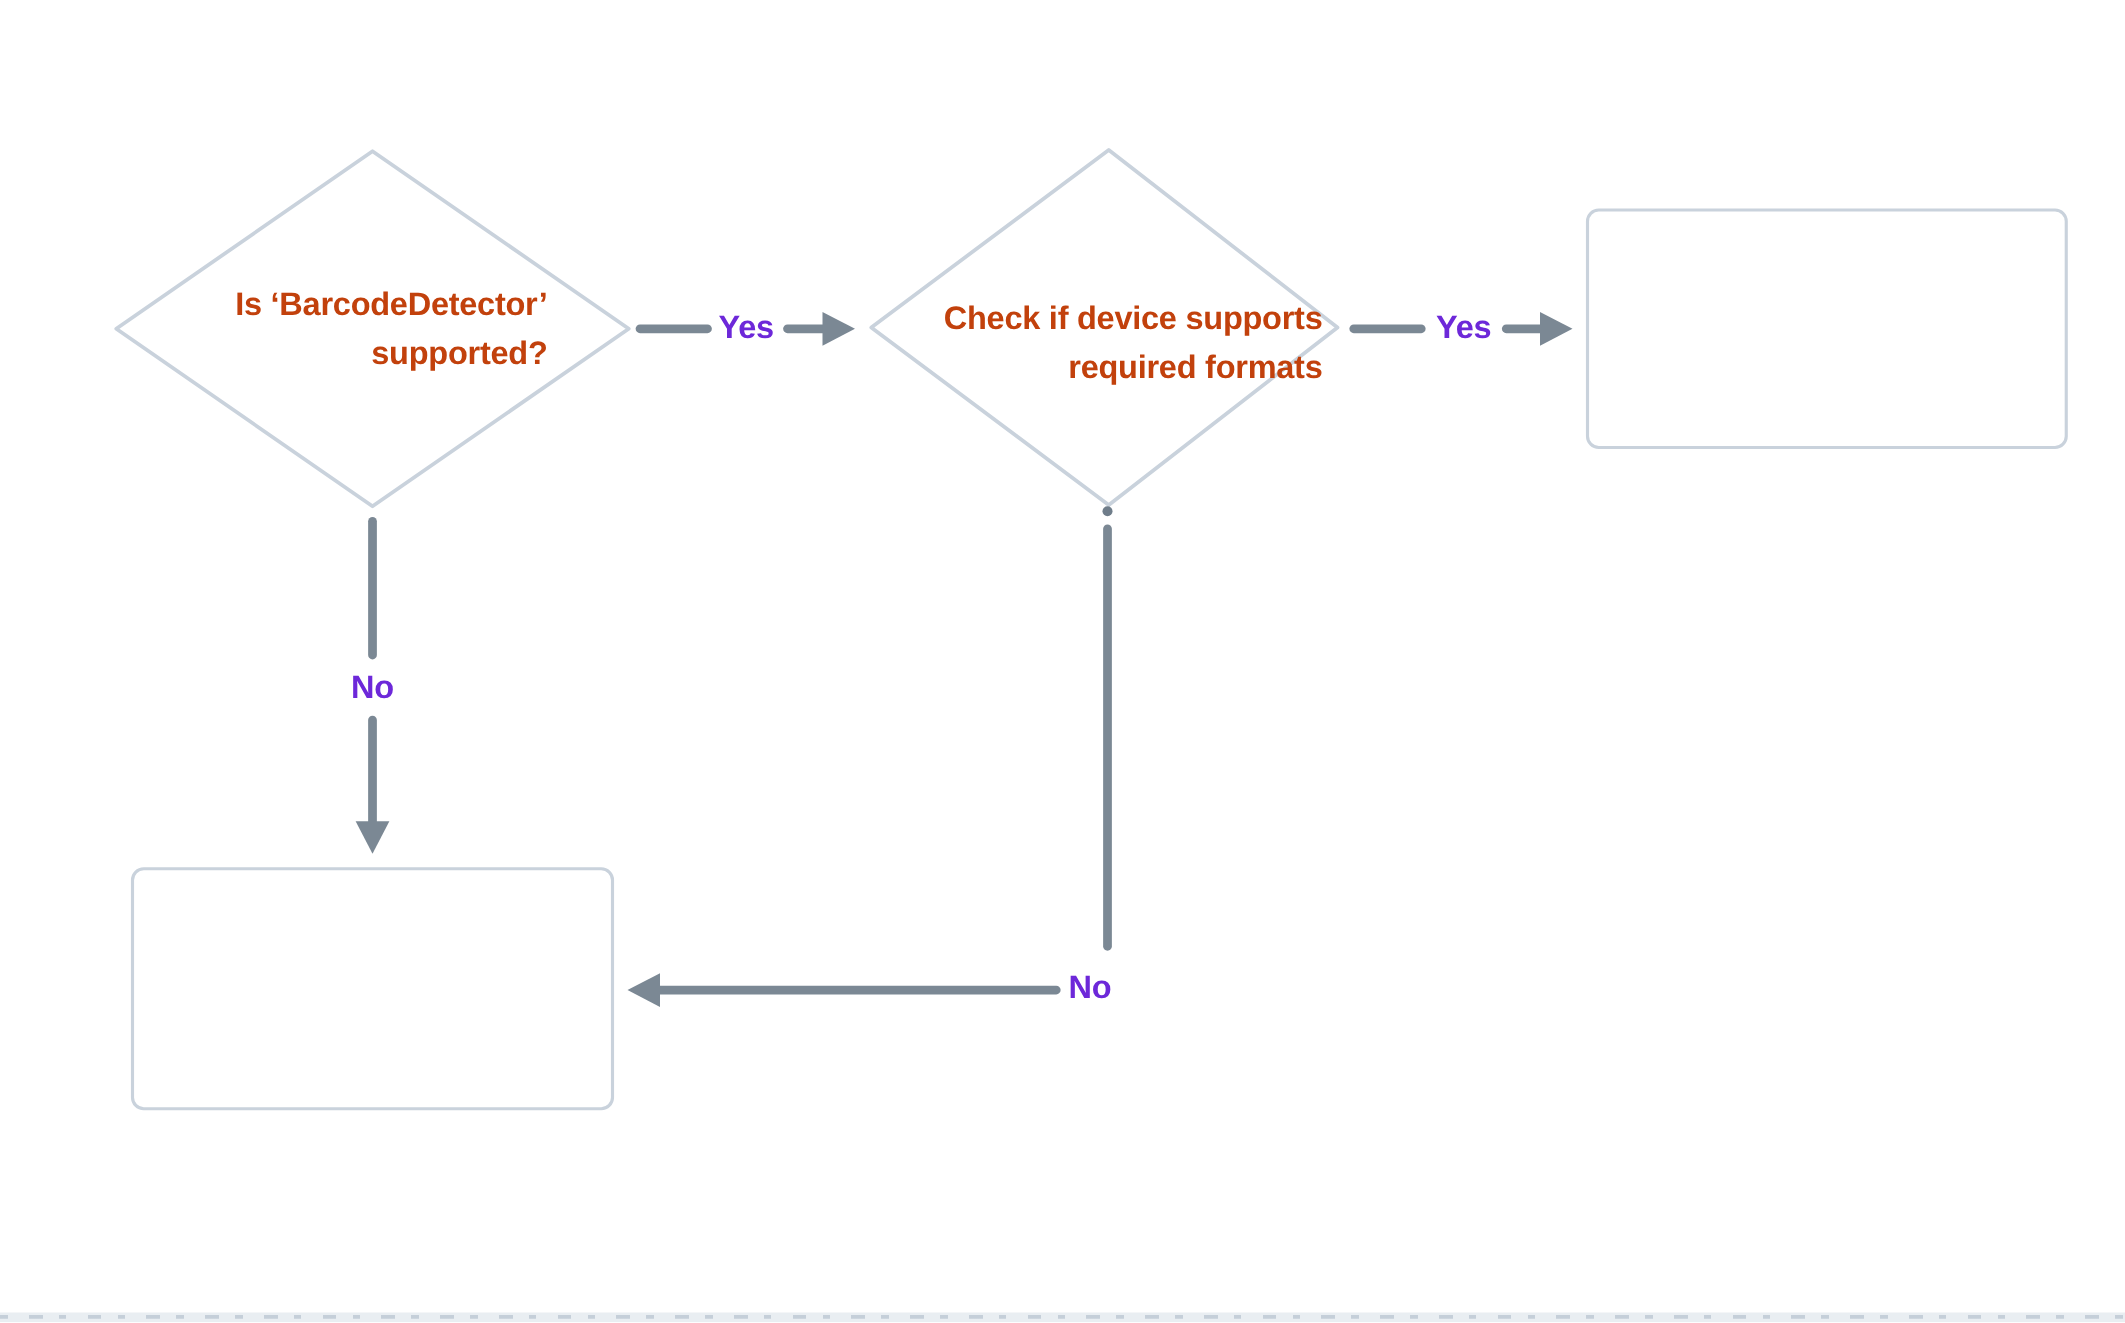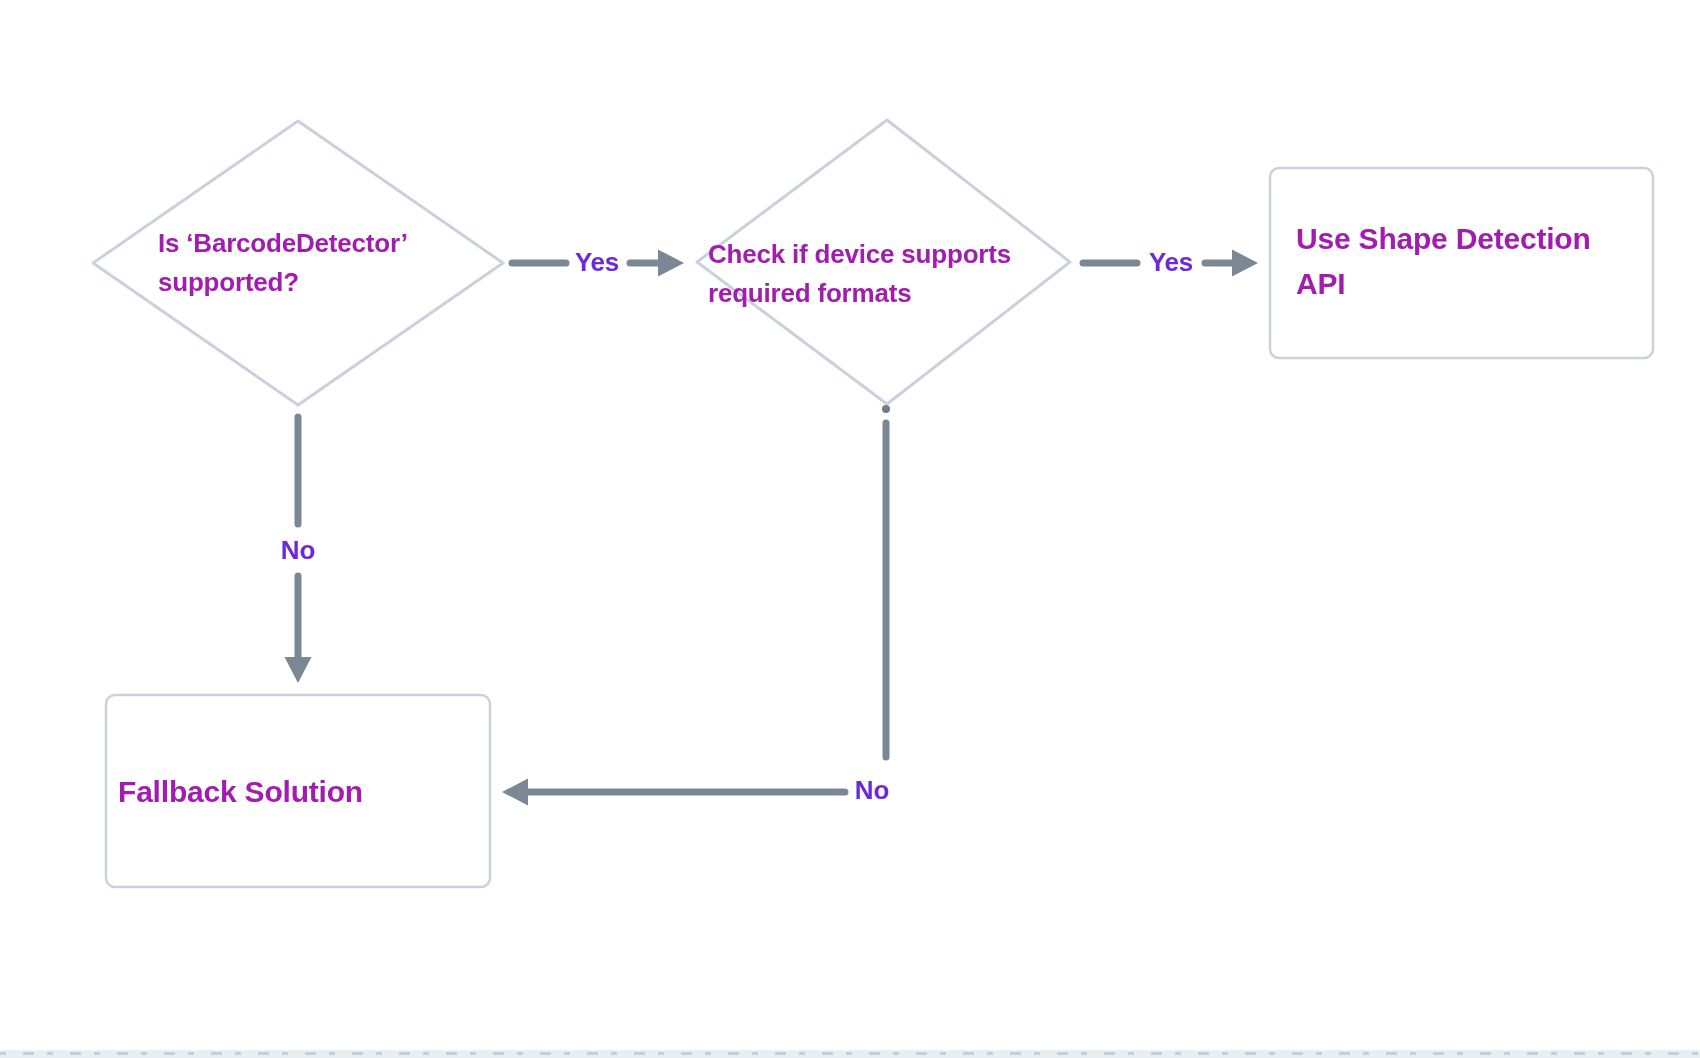--- a/index.html
+++ b/index.html
@@ -16,22 +16,22 @@
     overflow: hidden;
   }
   .canvas svg {
     position: absolute;
     left: 0;
     top: 0;
   }
   .node-label {
     position: absolute;
     transform: translate(-50%, -50%);
-    text-align: left;
-    color: #a21caf;
+    text-align: right;
+    color: #c2410c;
     line-height: 1.5;
     letter-spacing: -0.2px;
   }
   .diamond-label {
     font-size: 26px;
     font-weight: 600;
   }
   .box-label {
     font-size: 30px;
     font-weight: 700;
@@ -98,23 +98,21 @@
     <circle cx="886" cy="409" r="4" fill="#6f7d8a"></circle>
     <line x1="886" y1="423" x2="886" y2="757" stroke="#7b8894" stroke-width="7" stroke-linecap="round"></line>
     <line x1="845" y1="792" x2="528" y2="792" stroke="#7b8894" stroke-width="7" stroke-linecap="round"></line>
     <path d="M 502 792 L 528 778.5 L 528 805.5 Z" fill="#7b8894"></path>
   </svg>
 
   <div class="node-label diamond-label" style="left:298px; top:263px; width:280px;">Is ‘BarcodeDetector’ supported?</div>
 
   <div class="node-label diamond-label" style="left:883px; top:262px; width:350px;margin-top:12px;">Check if device supports required formats</div>
 
-  <div class="node-label box-label" style="left:1461px; top:261px; width:330px;">Use Shape Detection API</div>
 
-  <div class="node-label box-label" style="left:298px; top:791px; width:360px;">Fallback Solution</div>
 
   <div class="edge-label" style="left:597px; top:262px;">Yes</div>
 
   <div class="edge-label" style="left:1171px; top:262px;">Yes</div>
 
   <div class="edge-label" style="left:298px; top:550px;">No</div>
 
   <div class="edge-label" style="left:872px; top:790px;">No</div>
 
   <div class="bottom-strip">

